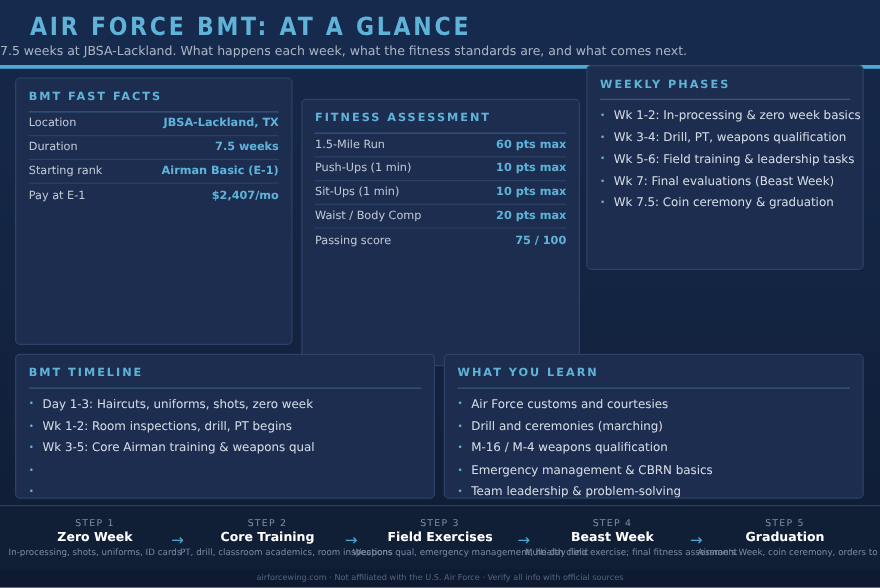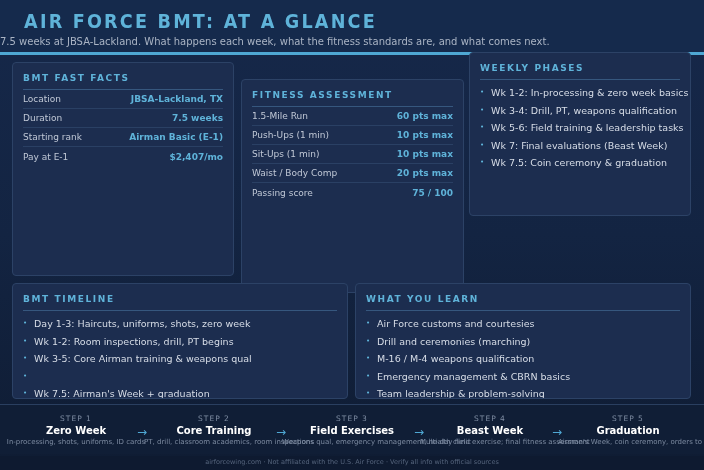--- a/index.html
+++ b/index.html
@@ -147,21 +147,20 @@
       </li>
     <li>
         <span class="dot">•</span>
         <span>Wk 3-5: Core Airman training &amp; weapons qual</span>
       </li>
     <li>
         <span class="dot">•</span>
       </li>
     <li>
         <span class="dot">•</span>
-        <span>Wk 7.5: Airman's Week + graduation</span>
       </li>
   </ul>
 </div>
 
 <div class="card" style="left:355px;top:283px;width:336px;height:116px;">
   <div class="card-title">WHAT YOU LEARN</div>
   <div class="card-rule"></div>
   <ul class="blist">
     <li>
         <span class="dot">•</span>

